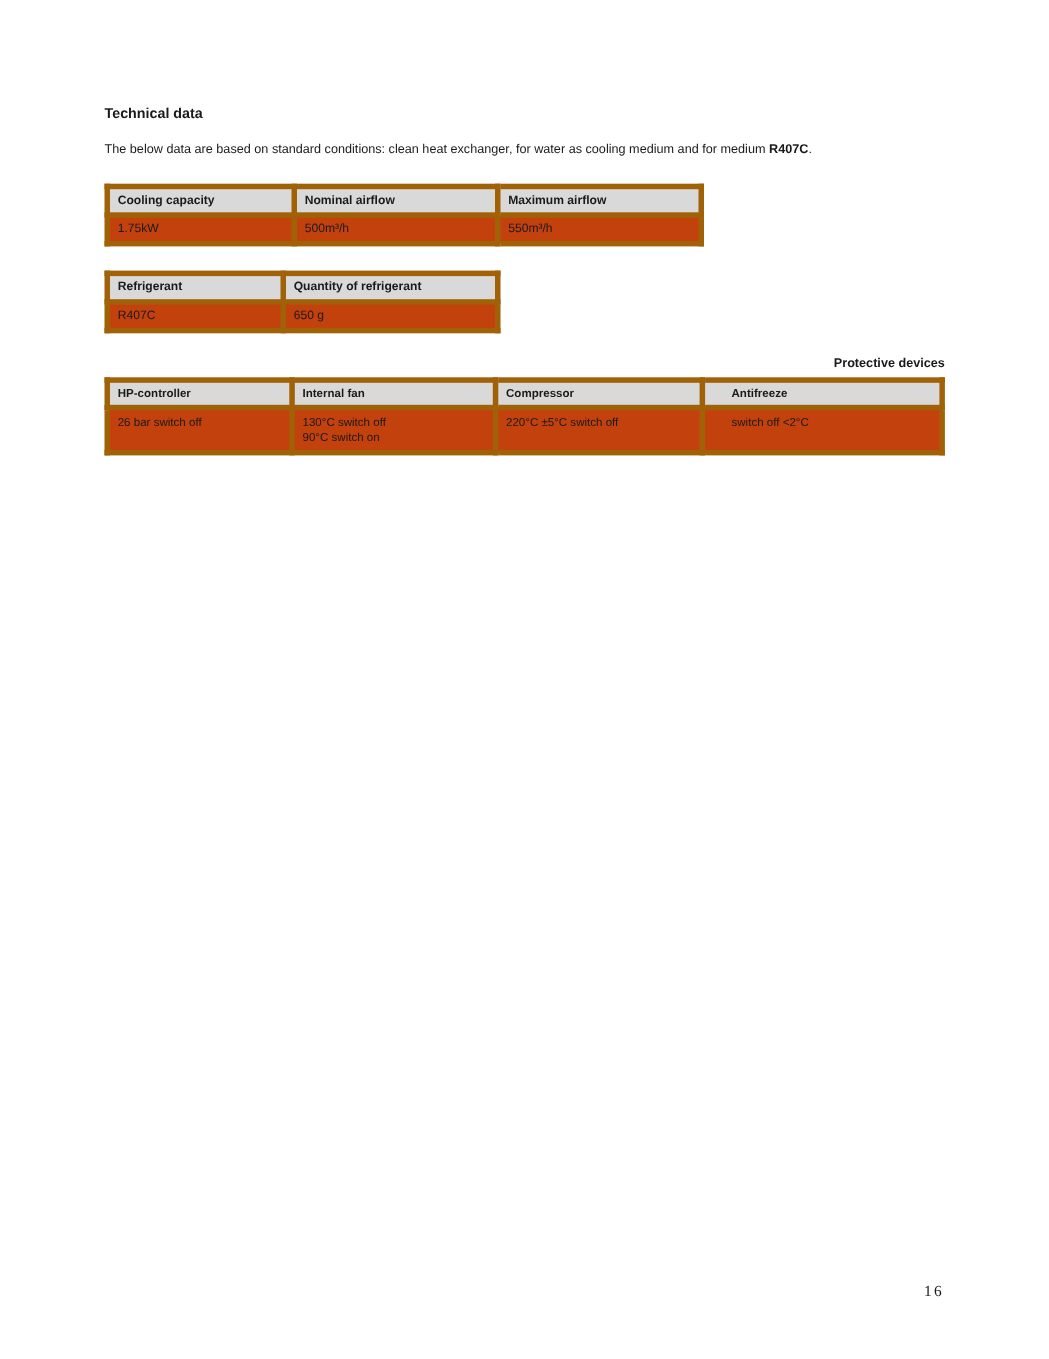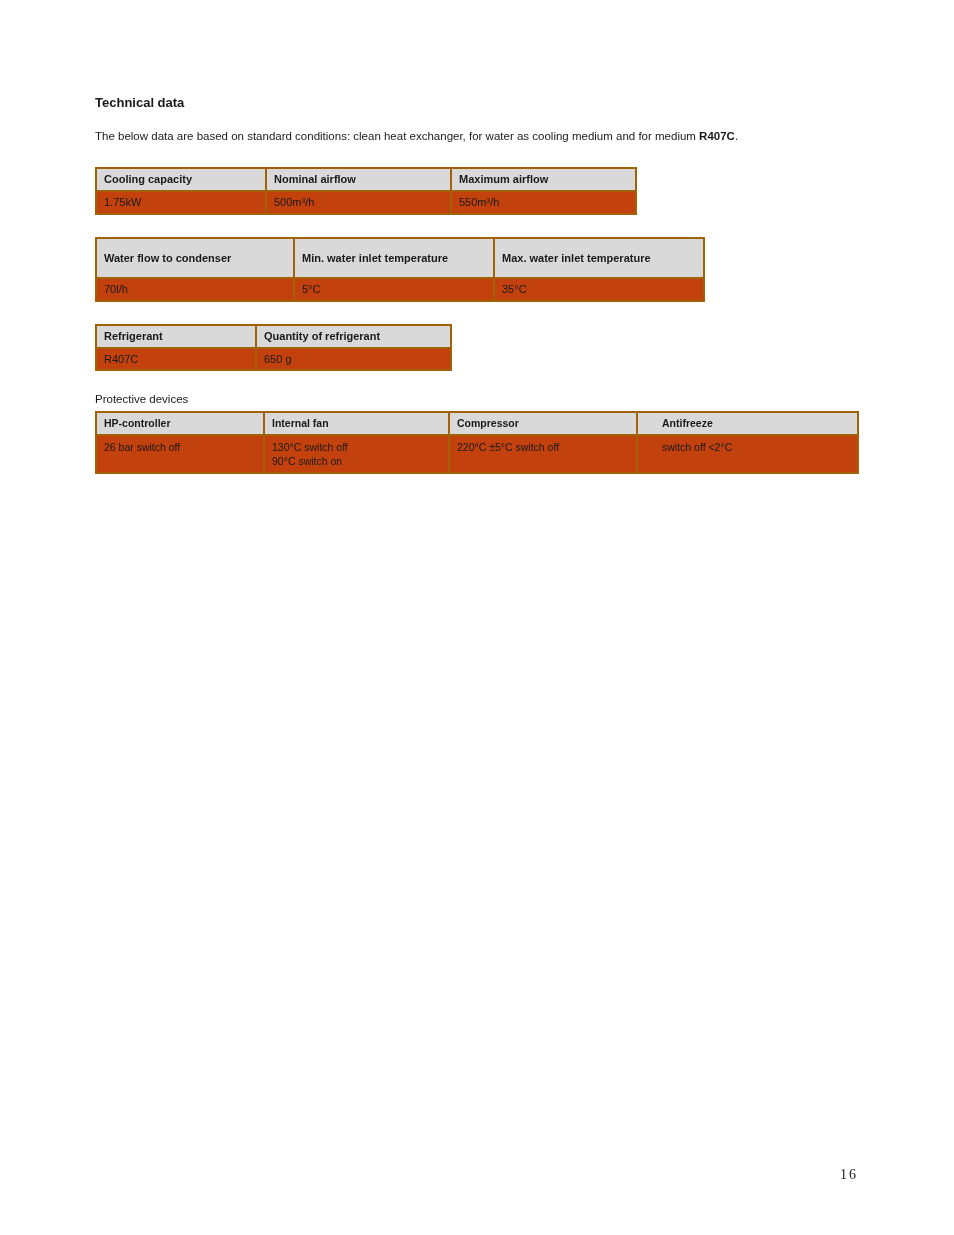--- a/index.html
+++ b/index.html
@@ -25,21 +25,21 @@
       font-size: 11.5px;
       line-height: 1.5;
       margin-bottom: 22px;
     }
     .intro b { font-weight: bold; }
     table {
       border-collapse: collapse;
       margin-bottom: 22px;
     }
     th, td {
-      border: 2px solid #a16207;
+      border: 5px solid #a16207;
       padding: 3px 7px;
       text-align: left;
       vertical-align: middle;
       font-size: 11px;
       line-height: 1.35;
     }
     th {
       background: #d9d9d9;
       font-weight: bold;
     }
@@ -51,22 +51,23 @@
     .table2 th, .table2 td { height: 22px; }
     .table2 th { height: 40px; }
     .table2 th:nth-child(1), .table2 td:nth-child(1){ width: 198px; }
     .table2 th:nth-child(2), .table2 td:nth-child(2){ width: 200px; }
     .table2 th:nth-child(3), .table2 td:nth-child(3){ width: 210px; }
     .table3 th, .table3 td { height: 19px; margin-top: 24px; }
     .table3 th:nth-child(1), .table3 td:nth-child(1){ width: 160px; }
     .table3 th:nth-child(2), .table3 td:nth-child(2){ width: 195px; }
     .caption {
       font-size: 11.5px;
-      font-weight: normal;
+      font-weight: bold;
       margin-bottom: 6px;
+      text-align: right;
     }
     .table4 { width: 100%; border-radius: 30px; }
     .table4 th, .table4 td { font-size: 10.5px; }
     .table4 th { height: 22px; }
     .table4 td { vertical-align: top; padding-top:4px; padding-bottom:4px; }
     .table4 th:nth-child(1), .table4 td:nth-child(1){ width: 168px; }
     .table4 th:nth-child(2), .table4 td:nth-child(2){ width: 185px; }
     .table4 th:nth-child(3), .table4 td:nth-child(3){ width: 188px; }
     .table4 th:nth-child(4), .table4 td:nth-child(4){ width: auto; padding-left: 24px; }
     .page-num {
@@ -96,34 +97,20 @@
       <th>Maximum airflow</th>
     </tr>
     <tr>
       <td>1.75kW</td>
       <td>500m³/h</td>
       <td>550m³/h</td>
     </tr>
   </tbody>
     </table>
 
-  <table class="table2">
-    <tbody>
-        <tr>
-      <th>Water flow to condenser</th>
-      <th>Min. water inlet temperature</th>
-      <th>Max. water inlet temperature</th>
-    </tr>
-    <tr>
-      <td>70l/h</td>
-      <td>5°C</td>
-      <td>35°C</td>
-    </tr>
-  </tbody>
-    </table>
 
   <table class="table3">
     <tbody>
         <tr>
       <th>Refrigerant</th>
       <th>Quantity of refrigerant</th>
     </tr>
     <tr>
       <td>R407C</td>
       <td>650 g</td>

